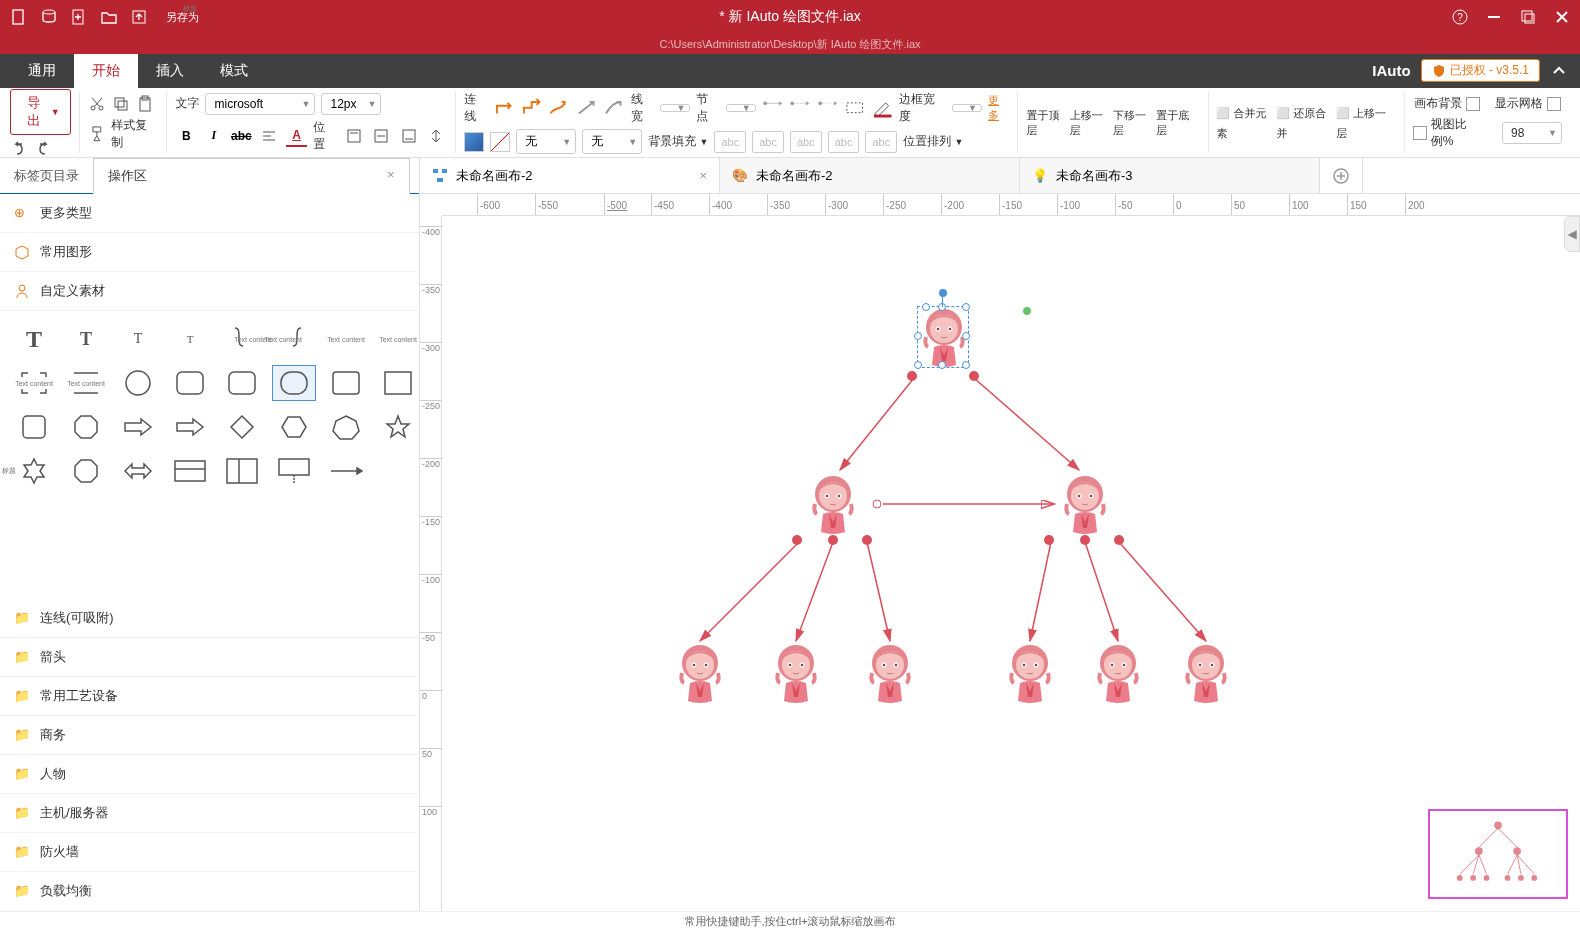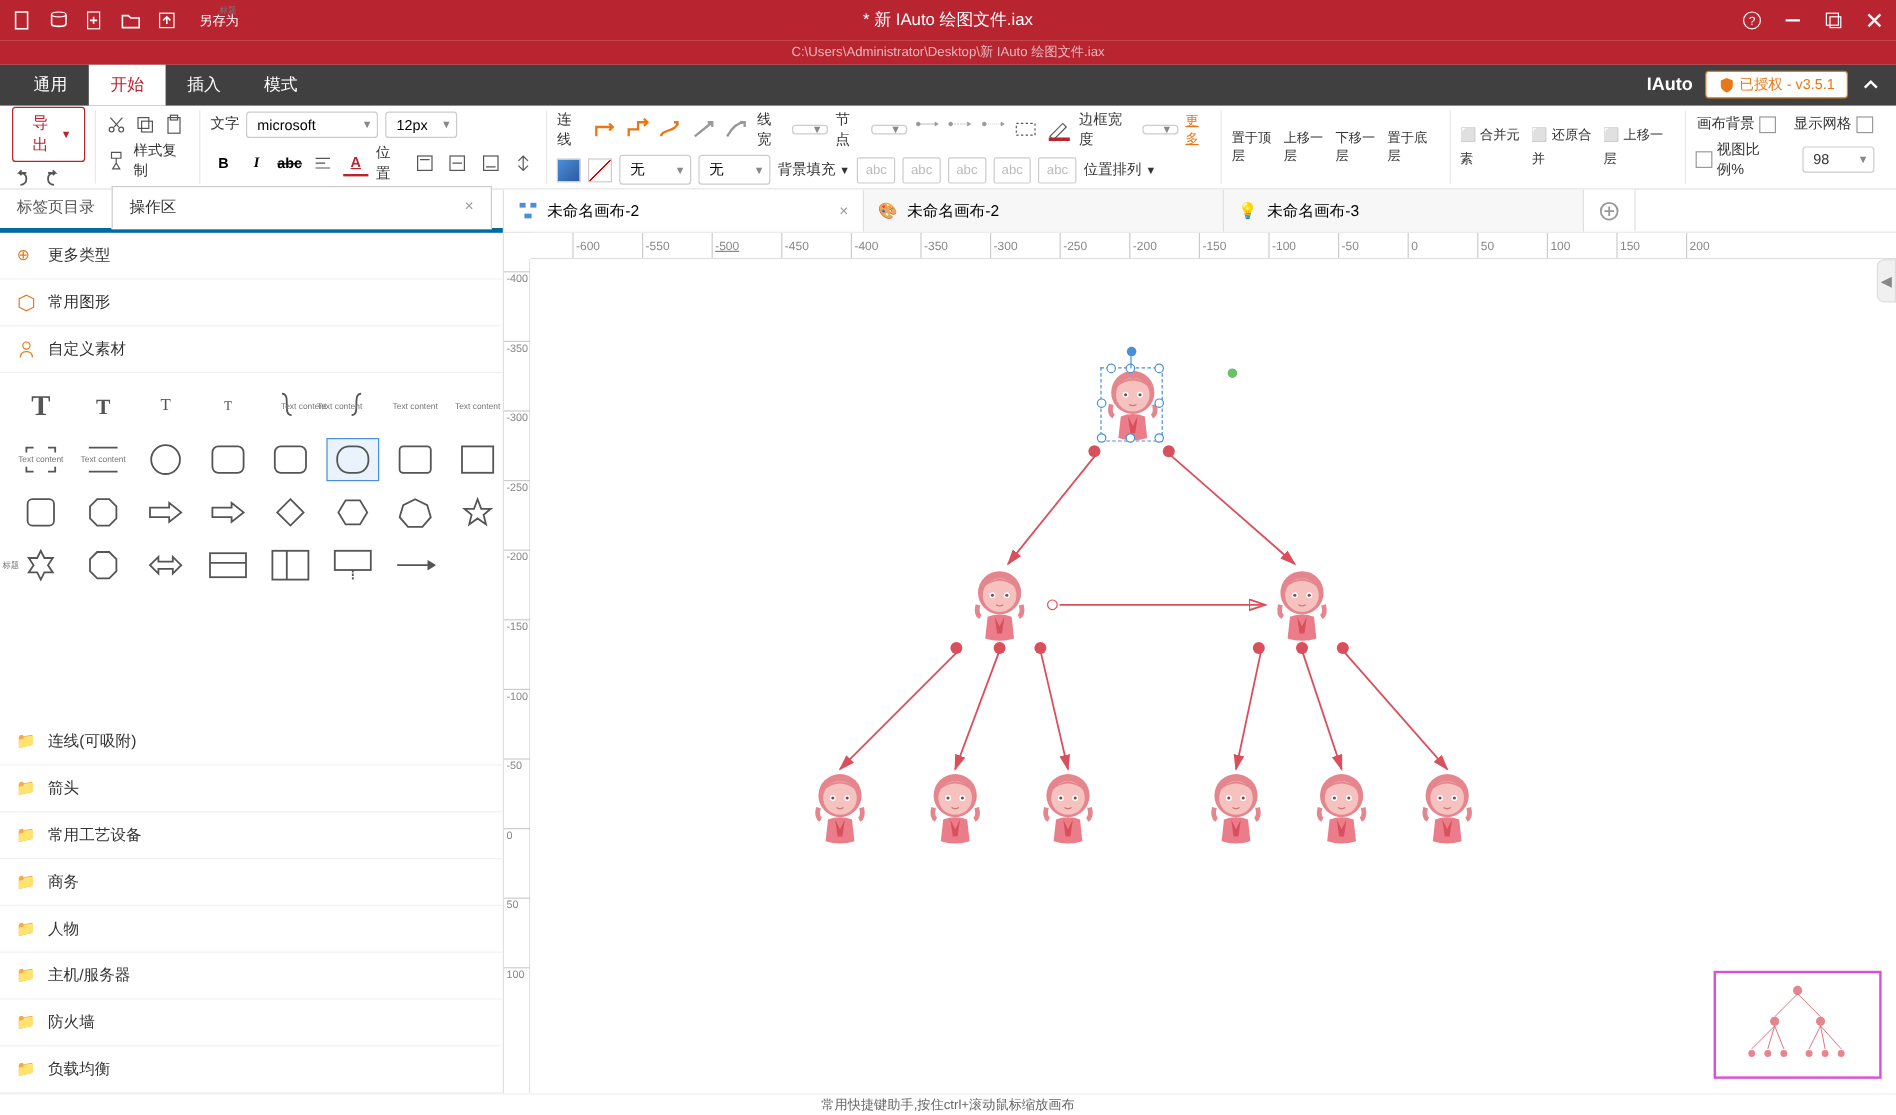--- a/index.html
+++ b/index.html
@@ -42,21 +42,21 @@
 .conn-icon.active { color: #e67817; }
 .swatch { width: 20px; height: 20px; border: 1px solid #ccc; }
 .abc-box { border: 1px solid #ccc; padding: 4px 6px; color: #bbb; font-size: 11px; border-radius: 2px; }
 .stack-labels { display: flex; flex-direction: row; font-size: 11px; line-height: 15px; color: #333; }
 .more-link { color: #e67817; font-size: 11px; text-decoration: underline; }
 .cb-row { display: flex; align-items: center; gap: 4px; font-size: 12px; color: #333; justify-content: center; }
 .cb { width: 14px; height: 14px; border: 1px solid #999; background: #fff; }
 
 .workspace { display: flex; height: calc(929px - 34px - 20px - 34px - 70px - 18px); }
 .sidebar { width: 420px; border-right: 1px solid #e0e0e0; display: flex; flex-direction: column; }
-.sidebar-tabs { display: flex; border-bottom: 4px solid #0369a1; height: 36px; align-items: flex-end; }
+.sidebar-tabs { display: flex; border-bottom: 1px solid #0369a1; height: 36px; align-items: flex-end; }
 .sidebar-tab { padding: 8px 14px; font-size: 13px; color: #555; cursor: pointer; }
 .sidebar-tab.active { border: 1px solid #ccc; border-bottom: 1px solid #fff; background: #fff; margin-bottom: -1px; color: #333; }
 .sidebar-tab .close-x { margin-left: 76px; color: #999; }
 .side-section { padding: 10px 14px; border-bottom: 1px solid #f2f2f2; display: flex; align-items: center; gap: 10px; font-size: 13px; color: #333; }
 .side-section .sec-icon { width: 16px; height: 16px; color: #e67817; }
 .shapes-grid { display: grid; grid-template-columns: repeat(8, 44px); gap: 8px; padding: 10px 12px; }
 .shape-cell { width: 44px; height: 36px; display: flex; align-items: center; justify-content: center; color: #555; border: 1px solid transparent; }
 .shape-cell.selected { border: 1px solid #4a90d9; background: #eaf3fb; }
 .shape-cell svg { stroke: #555; fill: none; stroke-width: 1.5; }
 .shape-cell .txt { font-size: 7px; color: #777; text-align: center; }
@@ -610,21 +610,21 @@
       <div class="canvas-tab add">
           <svg width="18" height="18" stroke="#999" fill="none" stroke-width="1.5">
             <circle cx="9" cy="9" r="7"></circle>
             <path d="M9 5v8M5 9h8"></path>
           </svg>
         </div>
     </div>
     <div class="ruler-h" id="ruler-h">
         <div class="tick" style="left: 35px;">-600</div>
         <div class="tick" style="left: 93px;">-550</div>
-        <div class="tick" style="left: 151px; text-decoration: underline;">-500</div>
+        <div class="tick" style="left: 162px; text-decoration: underline;">-500</div>
         <div class="tick" style="left: 209px;">-450</div>
         <div class="tick" style="left: 267px;">-400</div>
         <div class="tick" style="left: 325px;">-350</div>
         <div class="tick" style="left: 383px;">-300</div>
         <div class="tick" style="left: 441px;">-250</div>
         <div class="tick" style="left: 499px;">-200</div>
         <div class="tick" style="left: 557px;">-150</div>
         <div class="tick" style="left: 615px;">-100</div>
         <div class="tick" style="left: 673px;">-50</div>
         <div class="tick" style="left: 731px;">0</div>

